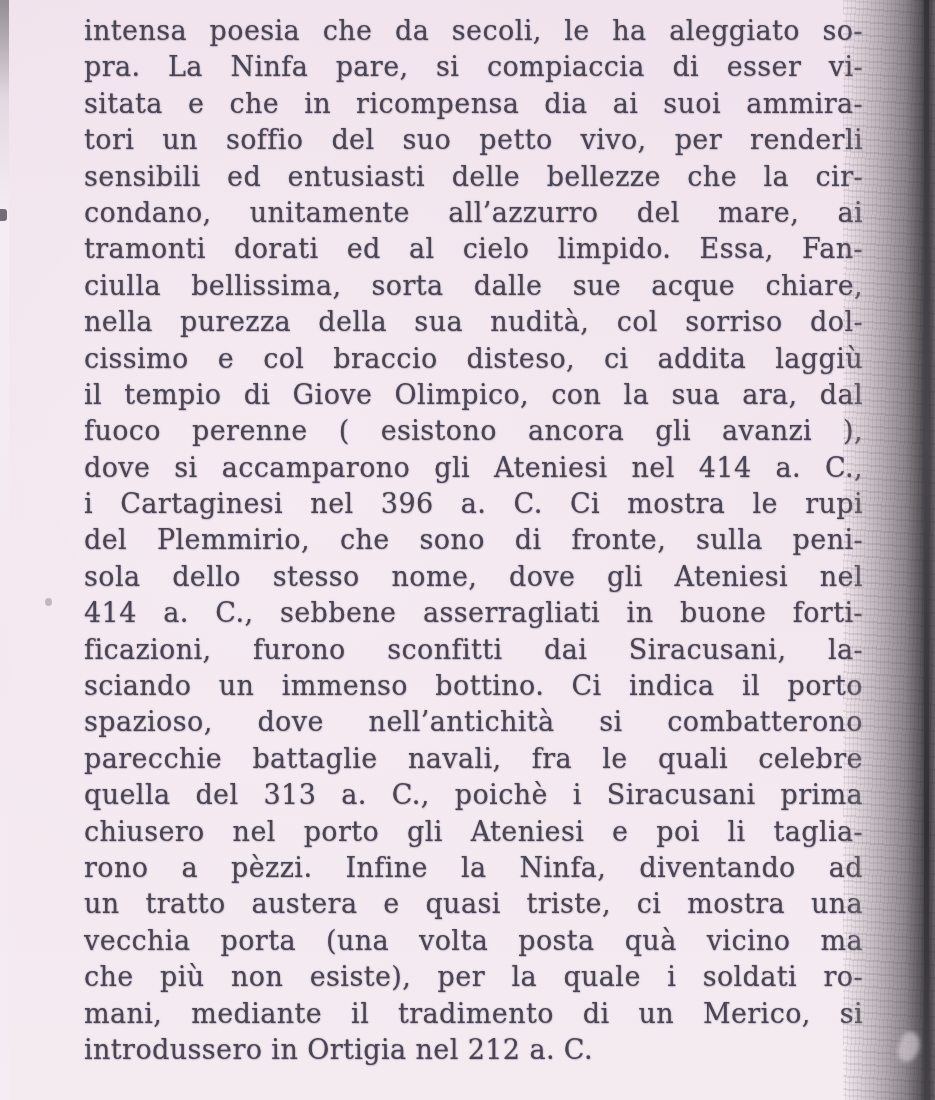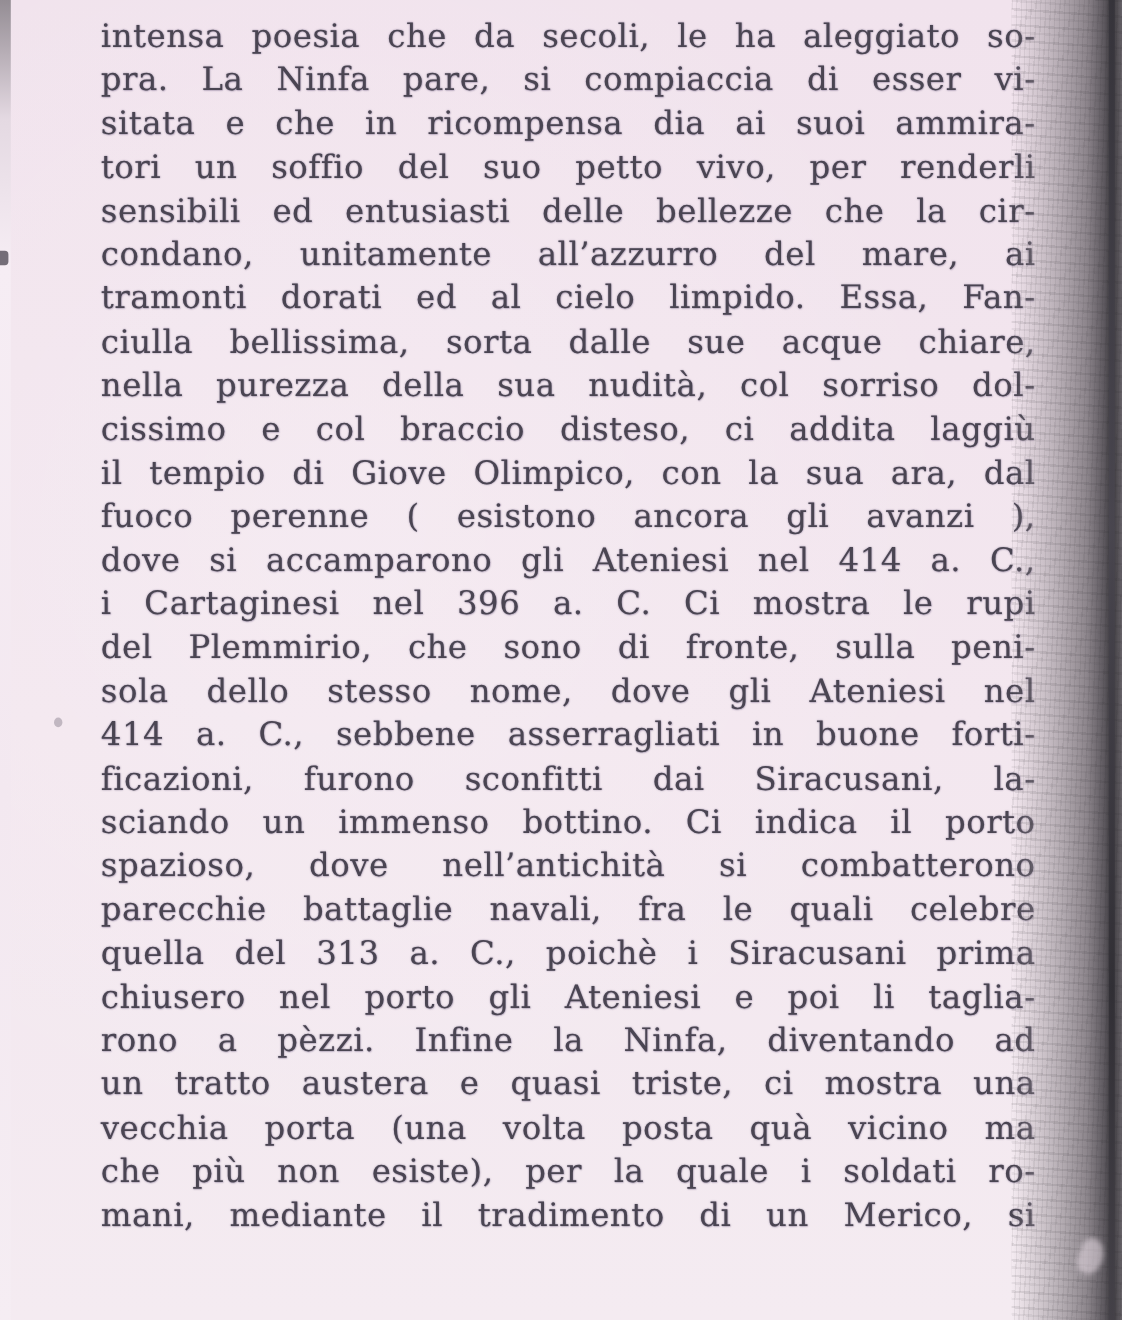--- a/index.html
+++ b/index.html
@@ -136,18 +136,19 @@
       <div class="line">sciando un immenso bottino. Ci indica il porto</div>
       <div class="line">spazioso, dove nell’antichità si combatterono</div>
       <div class="line">parecchie battaglie navali, fra le quali celebre</div>
       <div class="line">quella del 313 a. C., poichè i Siracusani prima</div>
       <div class="line">chiusero nel porto gli Ateniesi e poi li taglia-</div>
       <div class="line">rono a pèzzi. Infine la Ninfa, diventando ad</div>
       <div class="line">un tratto austera e quasi triste, ci mostra una</div>
       <div class="line">vecchia porta (una volta posta quà vicino ma</div>
       <div class="line">che più non esiste), per la quale i soldati ro-</div>
       <div class="line">mani, mediante il tradimento di un Merico, si</div>
+      <div class="line last">introdussero in Ortigia nel 212 a. C.</div>
     </div>
 
   <div class="right-band"></div>
   <div class="right-band-line"></div>
   <div class="right-band-notch"></div>
 </div>
 
 </body></html>

